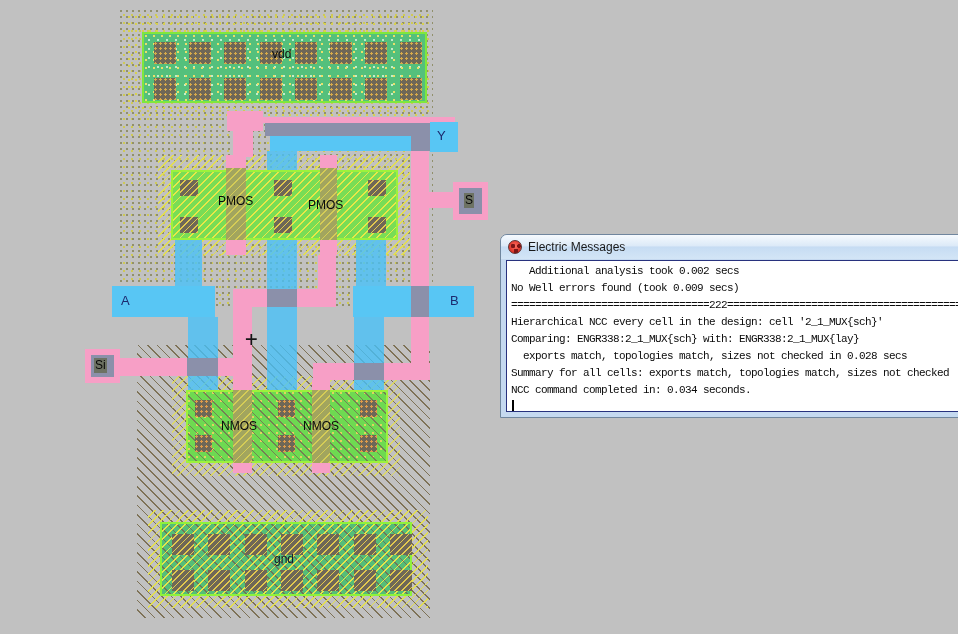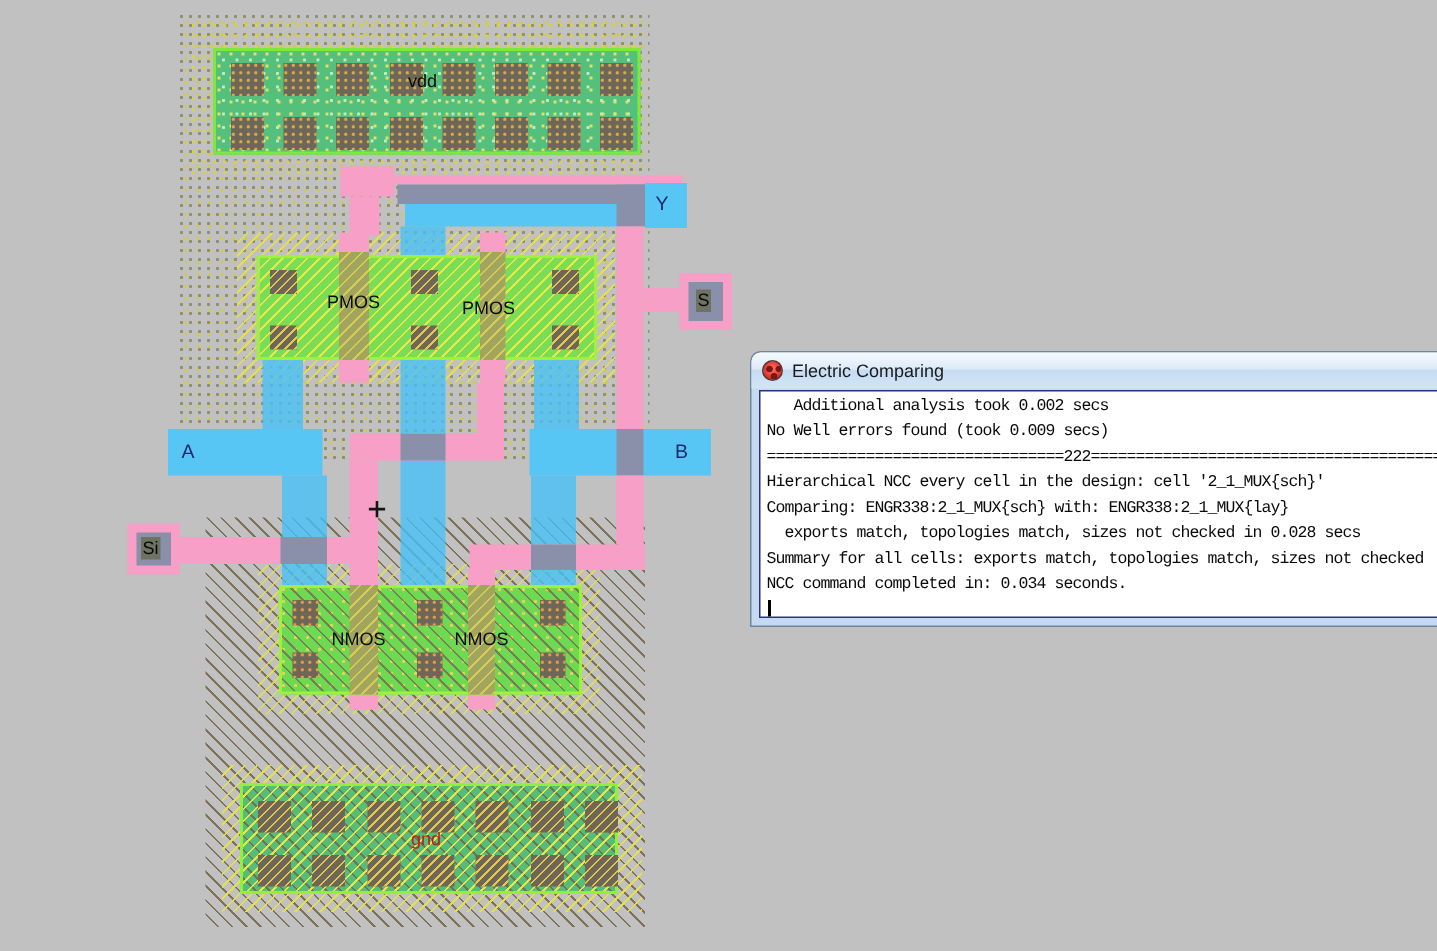--- a/index.html
+++ b/index.html
@@ -175,28 +175,28 @@
       <div class="ct ct-lines" style="left: 191.5px; top: 10px; width: 22px; height: 21px;"></div>
       <div class="ct ct-lines" style="left: 227.8px; top: 10px; width: 22px; height: 21px;"></div>
       <div class="ct ct-lines" style="left: 10px; top: 46px; width: 22px; height: 21px;"></div>
       <div class="ct ct-lines" style="left: 46.3px; top: 46px; width: 22px; height: 21px;"></div>
       <div class="ct ct-lines" style="left: 82.6px; top: 46px; width: 22px; height: 21px;"></div>
       <div class="ct ct-lines" style="left: 118.9px; top: 46px; width: 22px; height: 21px;"></div>
       <div class="ct ct-lines" style="left: 155.2px; top: 46px; width: 22px; height: 21px;"></div>
       <div class="ct ct-lines" style="left: 191.5px; top: 46px; width: 22px; height: 21px;"></div>
       <div class="ct ct-lines" style="left: 227.8px; top: 46px; width: 22px; height: 21px;"></div>
     </div>
-  <span class="lay-lbl" style="left:274px;top:552px;color:#b91c1c">gnd</span>
+  <span class="lay-lbl" style="left:274px;top:552px;color:#0f172a">gnd</span>
 
   <span class="cross-glyph" style="left:245px;top:327px">+</span>
 
   <div class="emsg">
     <div class="emsg-title">
       <span class="eicon"></span>
-      <span>Electric Comparing</span>
+      <span>Electric Messages</span>
     </div>
     <div class="emsg-body">
       <div class="emsg-lines"><div>   Additional analysis took 0.002 secs</div><div>No Well errors found (took 0.009 secs)</div><div>=================================222============================================================</div><div>Hierarchical NCC every cell in the design: cell '2_1_MUX{sch}'</div><div>Comparing: ENGR338:2_1_MUX{sch} with: ENGR338:2_1_MUX{lay}</div><div>  exports match, topologies match, sizes not checked in 0.028 secs</div><div>Summary for all cells: exports match, topologies match, sizes not checked</div><div>NCC command completed in: 0.034 seconds.</div></div>
       <div class="caret" style="top:139px"></div>
     </div>
   </div>
 
 </div>
 
 </body></html>

